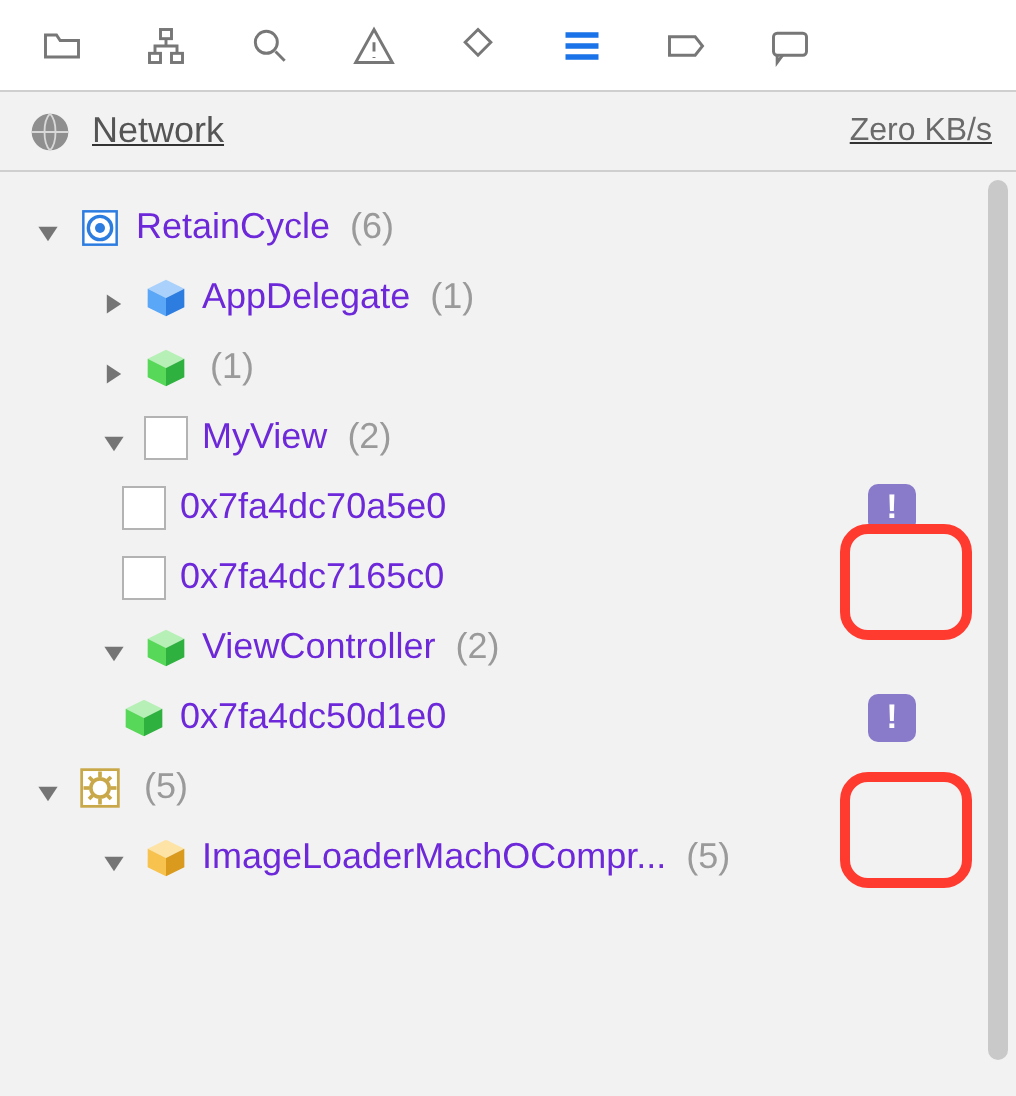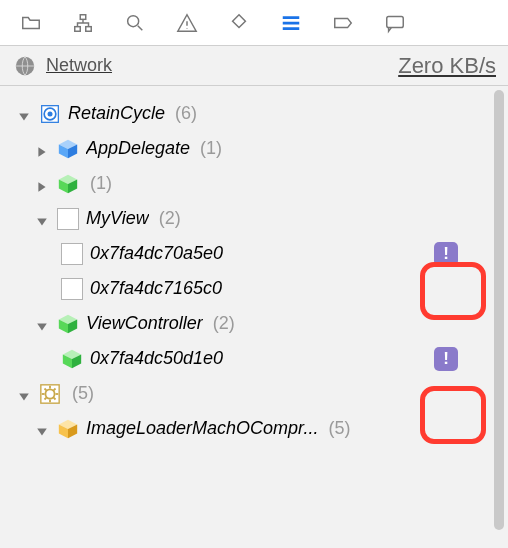--- a/index.html
+++ b/index.html
@@ -47,51 +47,51 @@
   }
   .globe {
     width: 22px; height: 22px;
   }
   .header-title {
     font-size: 18px;
     color: #555;
     flex: 1;
   }
   .header-stat {
-    font-size: 22px;
+    font-size: 16px;
     color: #6a6a6a;
   }
   .tree {
     padding-top: 10px;
     font-size: 18px;
   }
   .row {
     display: flex;
     align-items: center;
     height: 35px;
     gap: 6px;
     padding-right: 48px;
   }
   .indent-1 { padding-left: 18px; }
-  .indent-2 { padding-left: 36px; }
+  .indent-2 { padding-left: 51px; }
   .indent-4 { padding-left: 40px; }
   .disclosure {
     width: 14px;
     height: 14px;
     display: inline-block;
   }
   .disclosure svg { fill: #757575; }
   .icon {
     width: 24px;
     height: 24px;
     display: flex;
     align-items: center;
     justify-content: center;
   }
-  .label { color: #000000; white-space: nowrap; overflow: hidden; text-overflow: ellipsis; font-style: italic; }
+  .label { color: #6d28d9; white-space: nowrap; overflow: hidden; text-overflow: ellipsis; }
   .count { color: #9a9a9a; margin-left: 4px; }
   .spacer-no-disclosure { width:14px; display:inline-block; }
   
   .cube-blue svg .face1{fill:#5aa7f7;} .cube-blue svg .face2{fill:#2d7de0;} .cube-blue svg .face3{fill:#a9d1fb;}
   .cube-green svg .face1{fill:#57d858;} .cube-green svg .face2{fill:#2fb13f;} .cube-green svg .face3{fill:#b7f0b7;}
   .cube-yellow svg .face1{fill:#f7c24d;} .cube-yellow svg .face2{fill:#d99a1d;} .cube-yellow svg .face3{fill:#fde4a6;}
   .checkbox-empty {
     width: 22px; height: 22px;
     border: 1.5px solid #b3b3b3;
     background: #fff;

